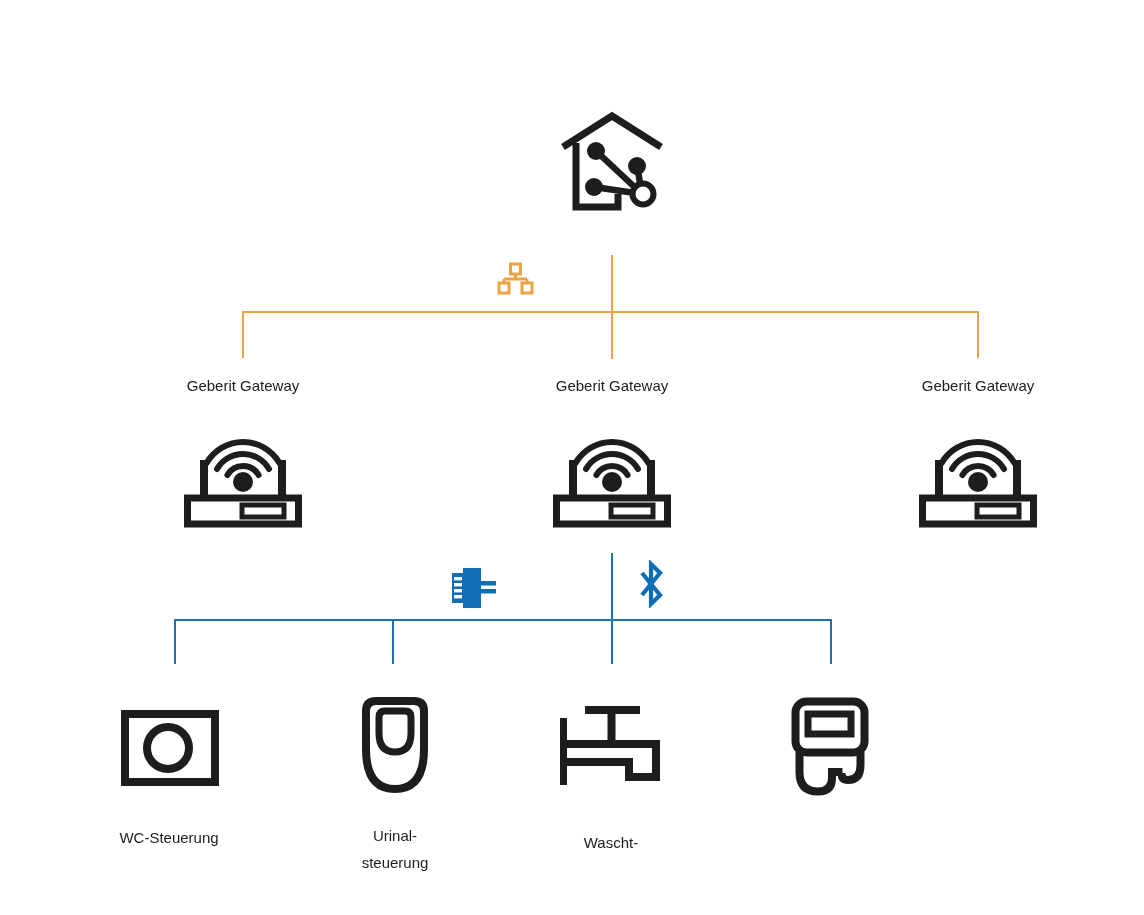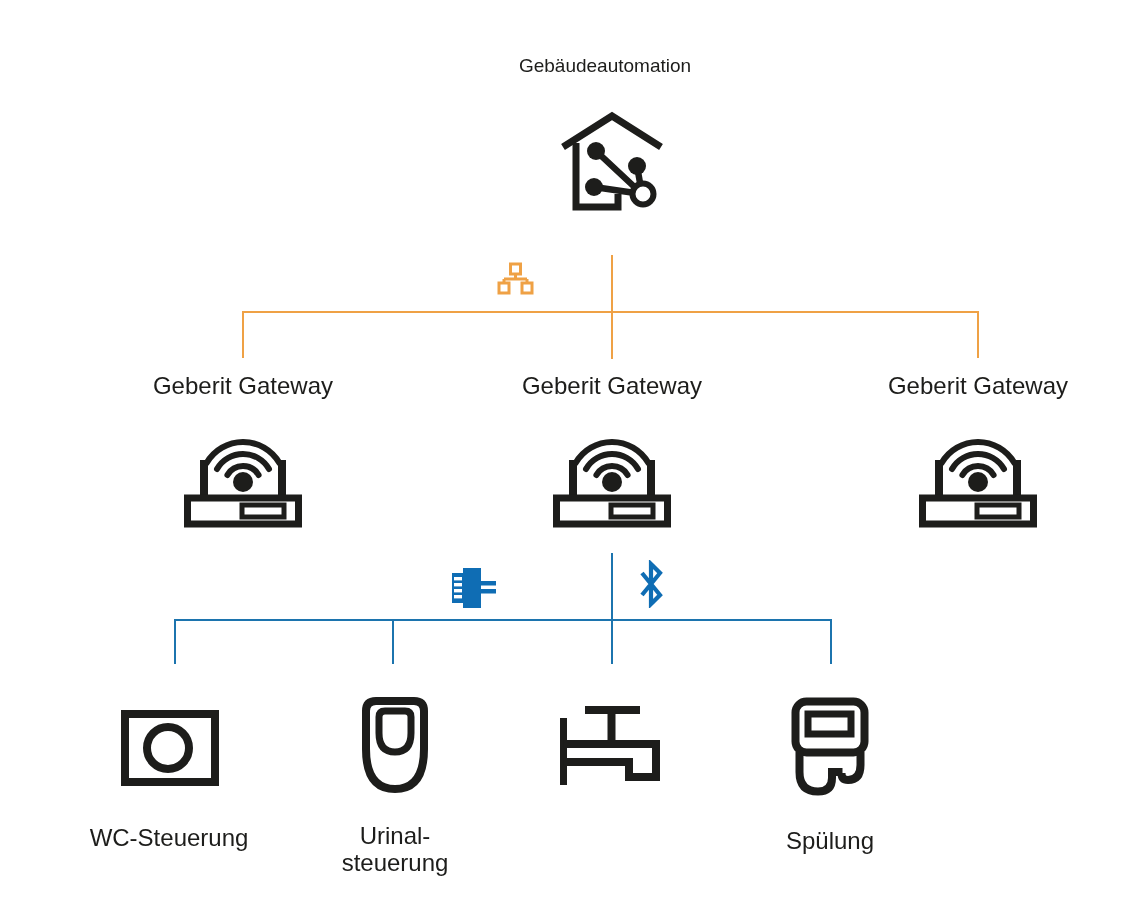--- a/index.html
+++ b/index.html
@@ -1,37 +1,36 @@
 <!DOCTYPE html>
 <html style="--background: #FFFFFF; --ink: #1D1D1B; --accent-orange: #EFA145; --accent-blue: #1C74AE; --icon-blue: #0F6DB4;"><head>
 <meta charset="utf-8">
 <style>
   * { margin:0; padding:0; box-sizing:border-box; }
   html,body { background:#fff; }
   body { font-family:"Liberation Sans", sans-serif; color:var(--ink,#1D1D1B); }
   .canvas { position:relative; width:1144px; height:915px; margin:0 auto; background:var(--background,#FFFFFF); overflow:hidden; }
 
-  .lbl { position:absolute; text-align:center; font-size:24px; line-height:27px; color:var(--ink,#1D1D1B); }
+  .lbl { position:absolute; text-align:center; font-size:15px; line-height:27px; color:var(--ink,#1D1D1B); }
   .title { font-size:19px; }
 
   .line { position:absolute; background:var(--accent-orange,#EFA145); }
   .line.blue { background:var(--accent-blue,#1C74AE); }
 
   .icon { position:absolute; display:block; }
   .ink    { color:var(--ink,#1D1D1B); }
   .orange { color:var(--accent-orange,#EFA145); }
   .bluec  { color:var(--icon-blue,#0F6DB4); }
   svg { display:block; }
 </style>
 </head>
 <body>
 
 <div class="canvas">
 
-  <div class="lbl title" style="left:455px; top:52px; width:300px;">Gebäudeautomation</div>
 
   <svg class="icon ink" style="left:558px; top:110px;" width="108" height="108" viewBox="0 0 108 108" aria-hidden="true">
     <path d="M5,37 L54,6 L103,37" stroke="currentColor" stroke-width="7" fill="none"></path>
     <path d="M18,33 V97 H60 V84" stroke="currentColor" stroke-width="7" fill="none"></path>
     <path d="M84,84 L38,41 M84,84 L79,56 M84,84 L36,77" stroke="currentColor" stroke-width="6.5" fill="none"></path>
     <circle cx="38" cy="41" r="9" fill="currentColor"></circle>
     <circle cx="79" cy="56" r="9" fill="currentColor"></circle>
     <circle cx="36" cy="77" r="9" fill="currentColor"></circle>
     <circle cx="85" cy="84" r="10.5" fill="#fff" stroke="currentColor" stroke-width="6"></circle>
   </svg>
@@ -144,18 +143,18 @@
 
   <div class="lbl" style="left:285px; top:822px; width:220px;">
     <div>Urinal-</div>
     <div>steuerung</div>
   </div>
   <div class="lbl" style="left:59px; top:824px; width:220px;">
     <div>WC-Steuerung</div>
     <div></div>
   </div>
   <div class="lbl" style="left:501px; top:829px; width:220px;">
+    <div>Wascht-</div>
   </div>
   <div class="lbl" style="left:720px; top:827px; width:220px;">
-    <div>Spülung</div>
   </div>
 
 </div>
 
 </body></html>

